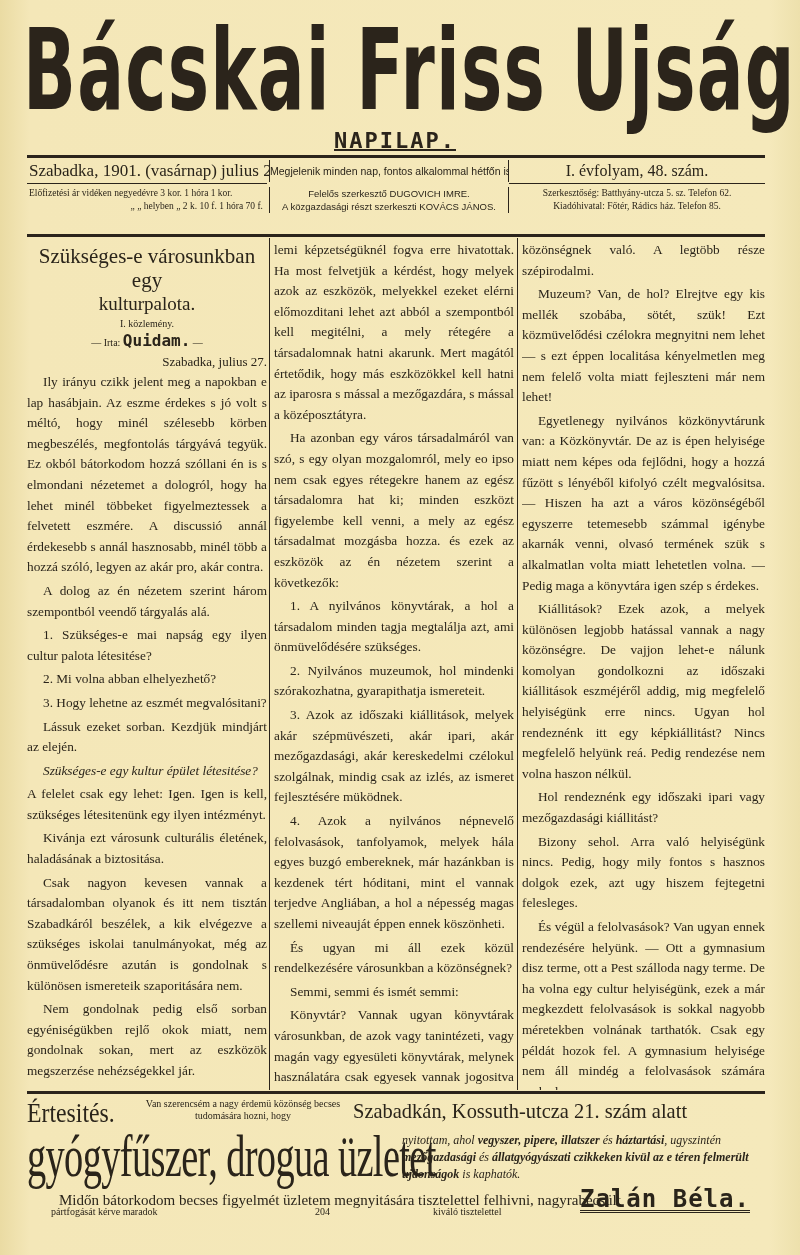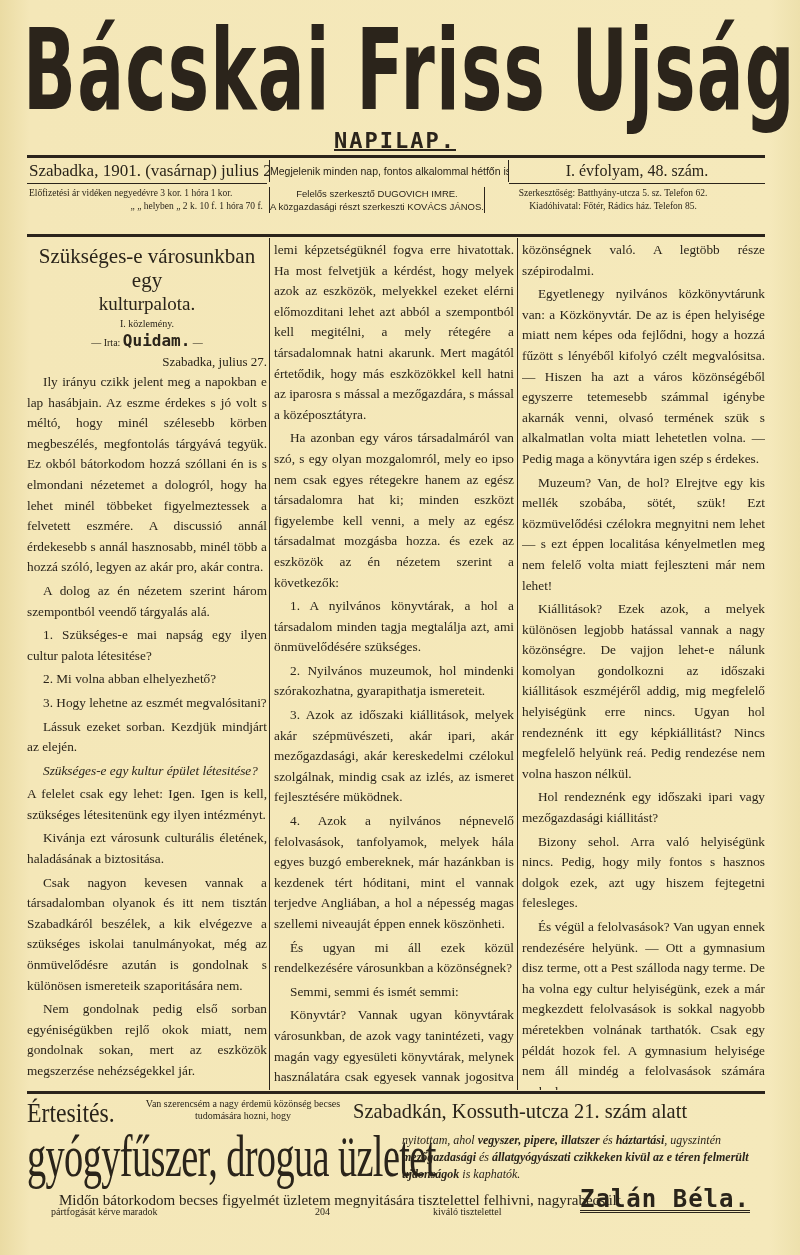--- a/index.html
+++ b/index.html
@@ -101,21 +101,21 @@
   </div>
 
   <div class="rule-thin" style="top:183px; left:27px; width:240px;"></div>
   <div class="rule-thin" style="top:183px; left:509px; width:256px;"></div>
 
   <div class="hdr-row small-cell" style="top:204px; top:187px;">
     <div style="width:242px; padding-left:2px;">
       <div class="line">Előfizetési ár vidéken negyedévre 3 kor. 1 hóra 1 kor.</div>
       <div class="line" style="text-align:right; padding-right:6px;">„ „ helyben „ 2 k. 10 f. 1 hóra 70 f.</div>
     </div>
-    <div style="width:216px; text-align:center; border-left:1px solid #2b241b; border-right:1px solid #2b241b; font-family:'Liberation Sans',sans-serif;">
+    <div style="width:240px; text-align:center; border-left:1px solid #2b241b; border-right:1px solid #2b241b; font-family:'Liberation Sans',sans-serif;">
       <div class="line">Felelős szerkesztő DUGOVICH IMRE.</div>
       <div class="line">A közgazdasági részt szerkeszti KOVÁCS JÁNOS.</div>
     </div>
     <div style="width:256px; text-align:center;">
       <div class="line">Szerkesztőség: Batthyány-utcza 5. sz. Telefon 62.</div>
       <div class="line">Kiadóhivatal: Főtér, Rádics ház. Telefon 85.</div>
     </div>
   </div>
 
   <div class="rule-thick" style="top:234px;"></div>
@@ -155,22 +155,22 @@
     <p>3. Azok az időszaki kiállitások, melyek akár szépmüvészeti, akár ipari, akár mezőgazdasági, akár kereskedelmi czélokul szolgálnak, mindig csak az izlés, az ismeret fejlesztésére müködnek.</p>
     <p>4. Azok a nyilvános népnevelő felolvasások, tanfolyamok, melyek hála egyes buzgó embereknek, már hazánkban is kezdenek tért hóditani, mint el vannak terjedve Angliában, a hol a népesség magas szellemi niveauját éppen ennek köszönheti.</p>
     <p>És ugyan mi áll ezek közül rendelkezésére városunkban a közönségnek?</p>
     <p>Semmi, semmi és ismét semmi:</p>
     <p>Könyvtár? Vannak ugyan könyvtárak városunkban, de azok vagy tanintézeti, vagy magán vagy egyesületi könyvtárak, melynek használatára csak egyesek vannak jogositva s használhatása rengeteg sok szabályok által van körül bástyázva.</p>
 
   </div>
 
   <div class="col col-3">
     <p class="noindent">közönségnek való. A legtöbb része szépirodalmi.</p>
+    <p>Muzeum? Van, de hol? Elrejtve egy kis mellék szobába, sötét, szük! Ezt közmüvelődési czélokra megnyitni nem lehet — s ezt éppen localitása kényelmetlen meg nem felelő volta miatt fejleszteni már nem lehet!</p>
     <p>Egyetlenegy nyilvános közkönyvtárunk van: a Közkönyvtár. De az is épen helyisége miatt nem képes oda fejlődni, hogy a hozzá fűzött s lényéből kifolyó czélt megvalósitsa. — Hiszen ha azt a város közönségéből egyszerre tetemesebb számmal igénybe akarnák venni, olvasó termének szük s alkalmatlan volta miatt lehetetlen volna. — Pedig maga a könyvtára igen szép s érdekes.</p>
-    <p>Muzeum? Van, de hol? Elrejtve egy kis mellék szobába, sötét, szük! Ezt közmüvelődési czélokra megnyitni nem lehet — s ezt éppen localitása kényelmetlen meg nem felelő volta miatt fejleszteni már nem lehet!</p>
     <p>Kiállitások? Ezek azok, a melyek különösen legjobb hatással vannak a nagy közönségre. De vajjon lehet-e nálunk komolyan gondolkozni az időszaki kiállitások eszméjéről addig, mig megfelelő helyiségünk erre nincs. Ugyan hol rendeznénk itt egy képkiállitást? Nincs megfelelő helyünk reá. Pedig rendezése nem volna haszon nélkül.</p>
     <p>Hol rendeznénk egy időszaki ipari vagy mezőgazdasági kiállitást?</p>
     <p>Bizony sehol. Arra való helyiségünk nincs. Pedig, hogy mily fontos s hasznos dolgok ezek, azt ugy hiszem fejtegetni felesleges.</p>
     <p>És végül a felolvasások? Van ugyan ennek rendezésére helyünk. — Ott a gymnasium disz terme, ott a Pest szálloda nagy terme. De ha volna egy cultur helyiségünk, ezek a már megkezdett felolvasások is sokkal nagyobb méretekben volnának tarthatók. Csak egy példát hozok fel. A gymnasium helyisége nem áll mindég a felolvasások számára szabadon.</p>
 
   </div>
 
   <div class="rule-thick" style="top:1091px;"></div>
 
   <div class="ad">

